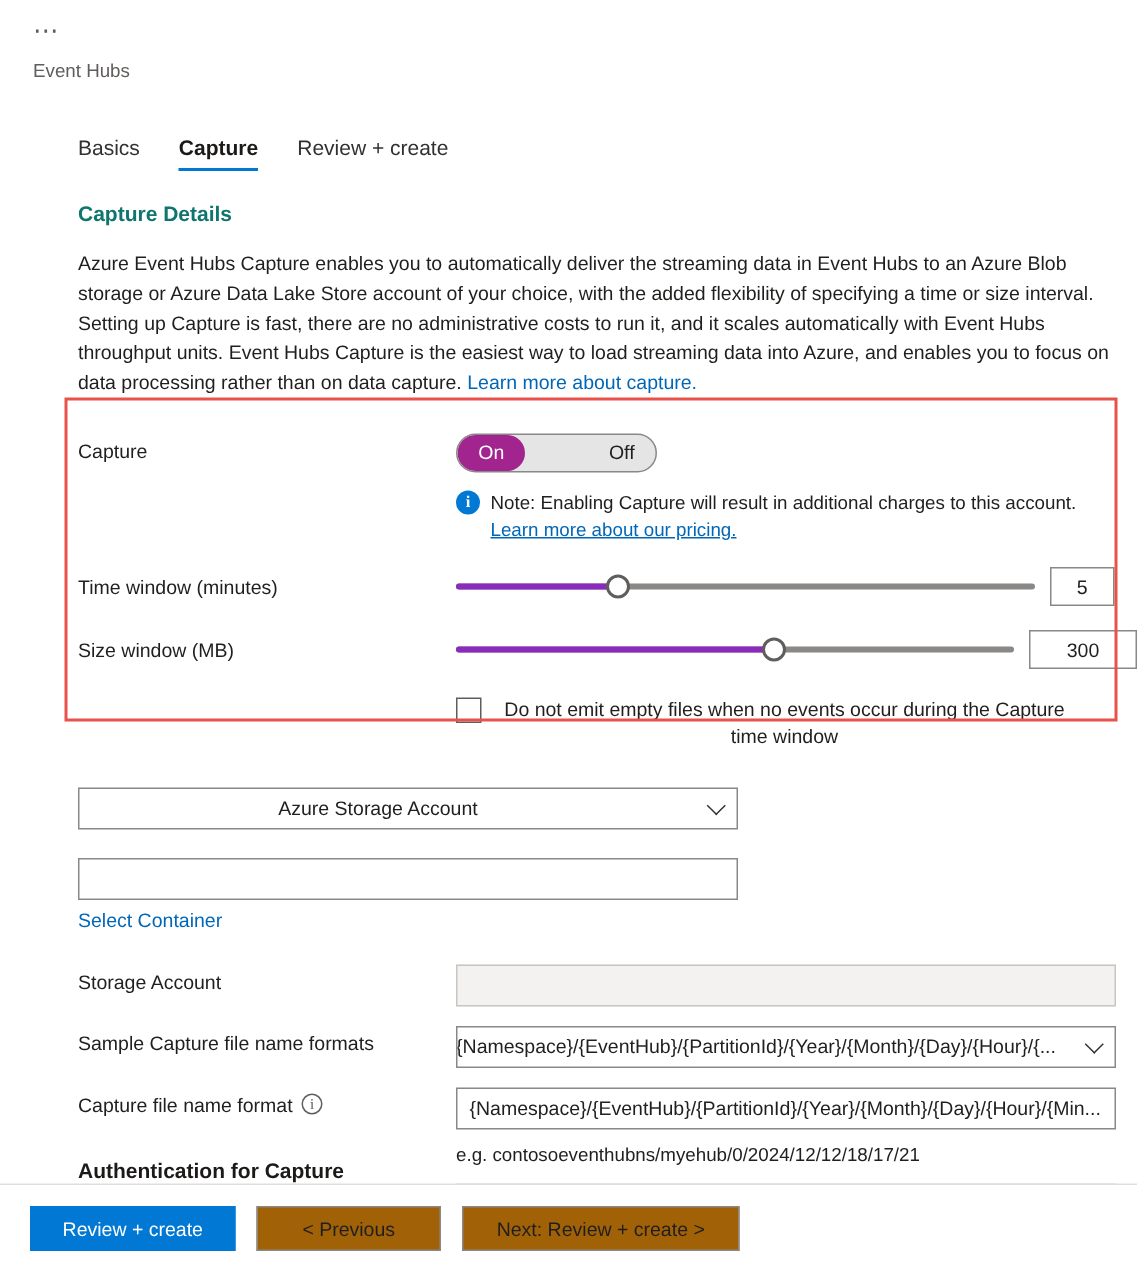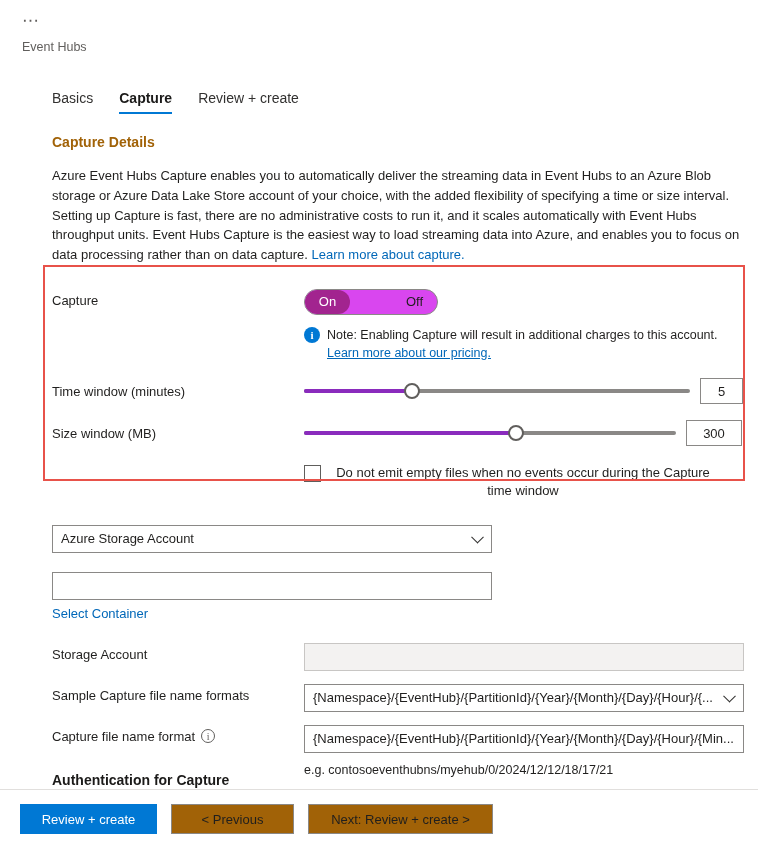--- a/index.html
+++ b/index.html
@@ -34,21 +34,21 @@
     cursor: pointer; position: relative; white-space: nowrap;
   }
   .tab.active { font-weight: bold; color: #1b1a19; }
   .tab.active::after {
     content:""; position:absolute; left:0; right:0; bottom:0;
     height: 2px; background: #0078d4;
   }
 
   
   .content { padding: 0 0 0 52px; }
-  .section-title { font-size: 14px; font-weight: bold; color:#a16207; margin-top: 20px; }
+  .section-title { font-size: 14px; font-weight: bold; color:#0f766e; margin-top: 20px; }
   .desc {
     font-size: 13px; line-height: 1.52; color: #201f1e;
     max-width: 692px; margin-top: 16px;
   }
   a.link { color: #0067b8; text-decoration: none; cursor:pointer;text-align:right; }
   a.link-ul { color: #0067b8; text-decoration: underline; cursor:pointer; }
 
   
   .highlight {
     position: absolute; left: 43px; top: 265px;
@@ -62,21 +62,21 @@
     width: 252px; flex: 0 0 252px; font-size: 13px; color: #201f1e;
     padding-top: 4px; display:flex; align-items:center; gap:6px;
   }
   .req { color:#a4262c; font-size: 14px; }
   .row-field { flex: 1; min-width:0; }
 
   
   .toggle {
     display:inline-flex; align-items:center;
     border:1px solid #8a8886; border-radius: 14px; height: 26px;
-    overflow:hidden; background:#d946ef; cursor:pointer; width:134px;gap:42px;
+    overflow:hidden; background:#e5e5e5; cursor:pointer; width:134px;gap:42px;
   }
   .toggle .opt {
     flex:1; text-align:center; font-size: 13px; line-height: 24px; height:24px;
     color:#201f1e;
   }
   .toggle .opt.on {
     background:#a2248f; color:#ffffff; border-radius: 13px; margin: 0;
   }
 
   .note-row { display:flex; gap: 7px; margin-top: 11px; align-items:flex-start; }
@@ -112,21 +112,21 @@
   }
   .cb-label { font-size: 13px; line-height:1.42; color:#201f1e; max-width: 382px; }
 
   
   .input, .select {
     width: 440px; height: 28px; border:1px solid #8a8886; background:#fff;
     font-size: 13px; color:#201f1e; padding: 0 8px;
     display:flex; align-items:center; position:relative;
     white-space:nowrap; overflow:hidden;
   }
-  .select { padding-right: 48px; cursor:pointer; }
+  .select { padding-right: 48px; cursor:pointer;justify-content:center; }
   .chev {
     position:absolute; right: 9px; top:50%; width:9px; height:9px;
     border-right:1.4px solid #323130; border-bottom:1.4px solid #323130;
     transform: translateY(-70%) rotate(45deg);
   }
   .input.disabled { background:#f3f2f1; border-color:#c8c6c4; }
   .sub-link { margin-top: 6px; font-size: 13px; }
   .eg-text { font-size: 12.5px; color:#201f1e; margin-top: 10px; }
   .field-underline {
     width: 440px; border-bottom: 1px solid #a19f9d; margin-top: 12px;
@@ -211,21 +211,21 @@
     </div>
 
     <div class="slider-row">
       <div class="row-label" style="padding-top:0;">Size window (MB)</div>
       <div class="slider-wrap" style="width:372px;">
         <div class="track" style="width:100%;">
           <div class="fill" id="sw-fill" style="width: 57%;"></div>
           <div class="thumb" id="sw-thumb" style="left: 57%;"></div>
         </div>
       </div>
-      <div class="val-box" style="width:56px;">300</div>
+      <div class="val-box" style="width:72px;">300</div>
     </div>
 
     <div class="row" style="margin-top:0;">
       <div class="row-label"></div>
       <div class="row-field">
         <div class="cb-row">
           <div class="cb"></div>
           <div class="cb-label">Do not emit empty files when no events occur during the Capture time window</div>
         </div>
       </div>

